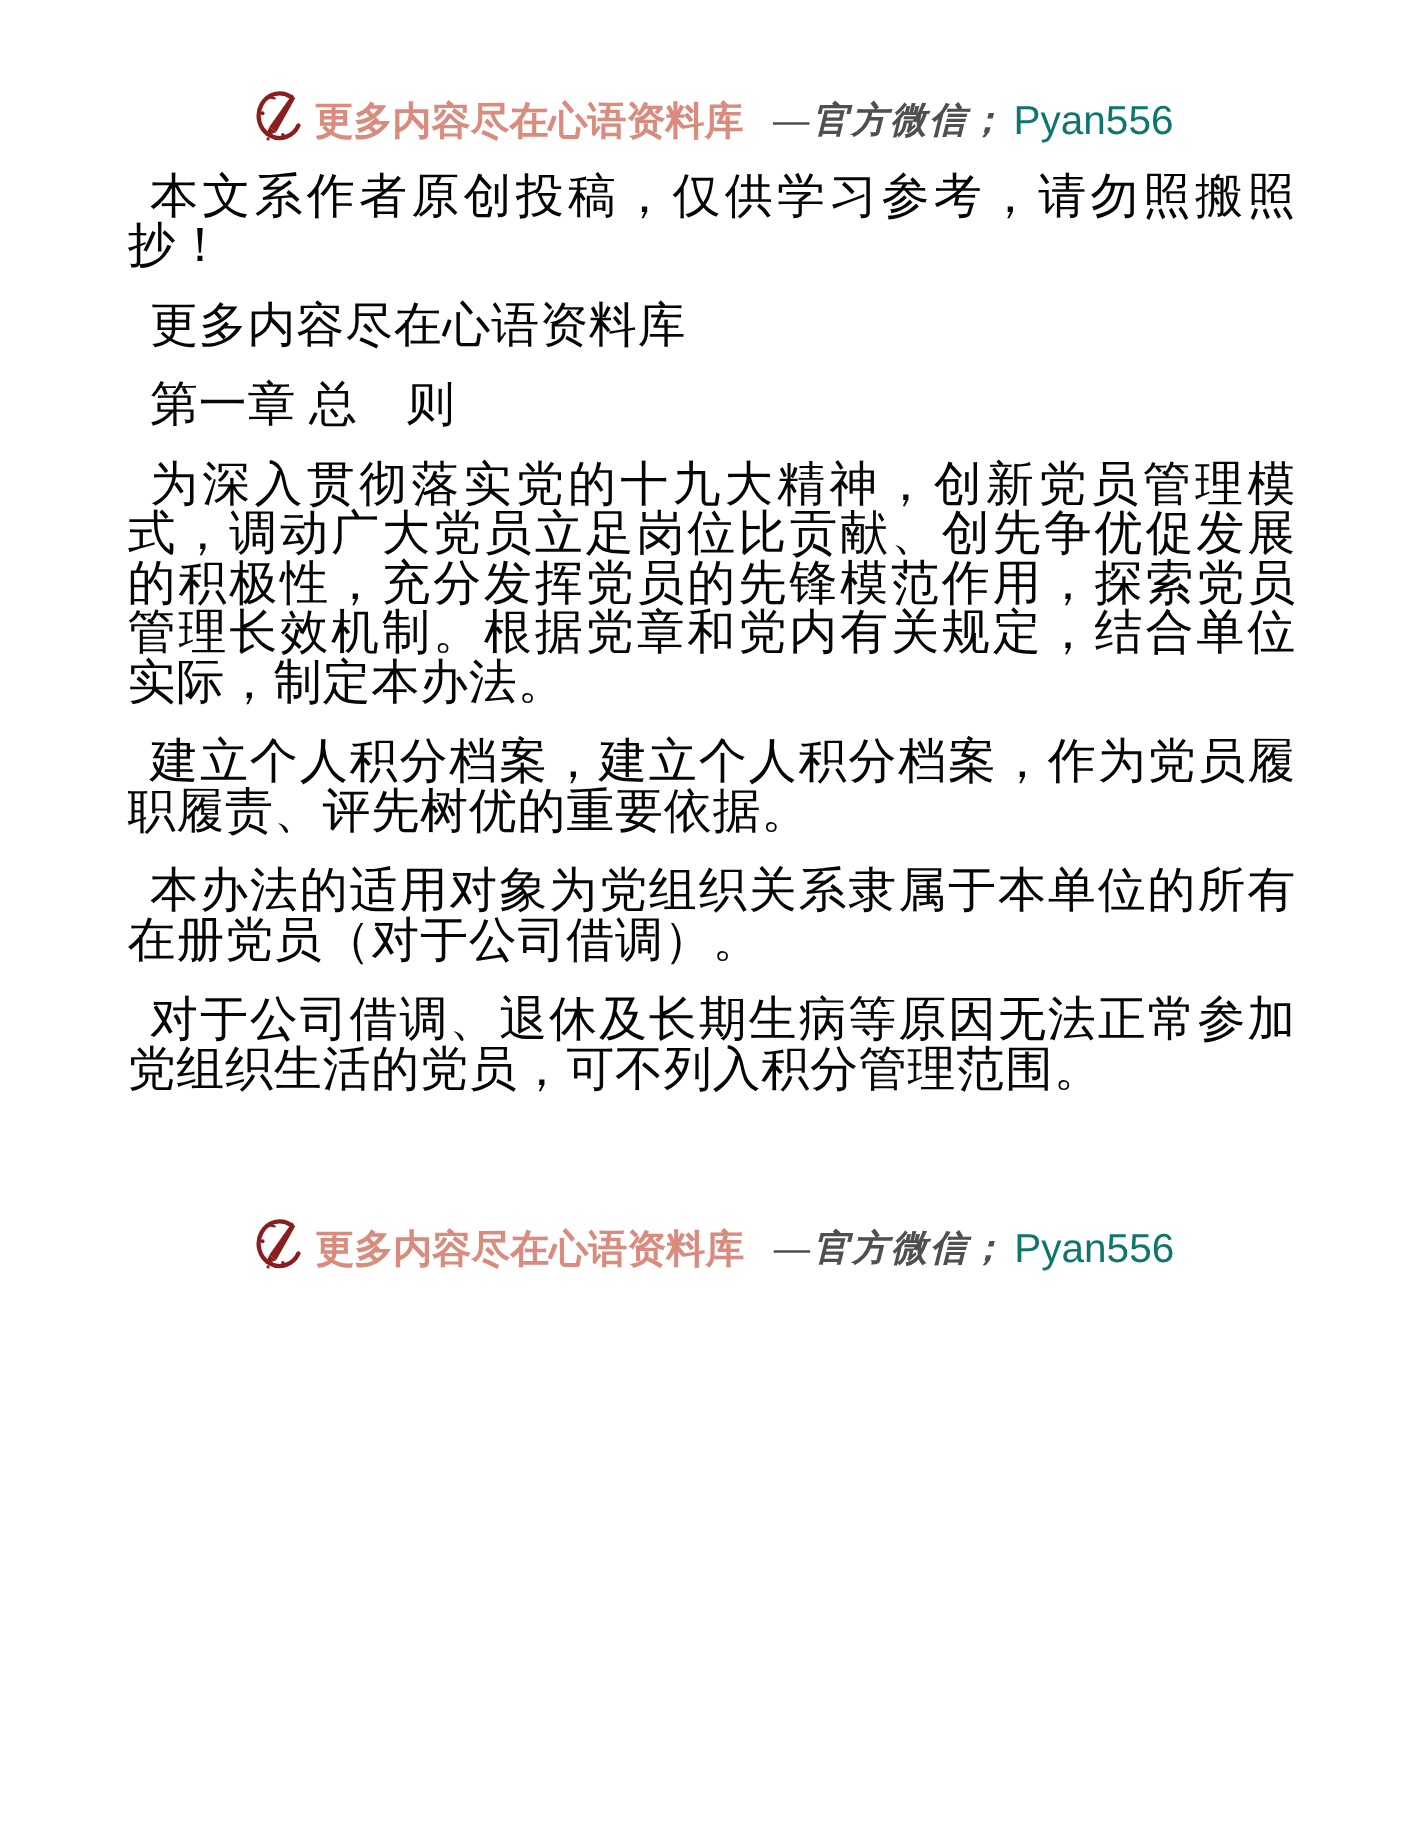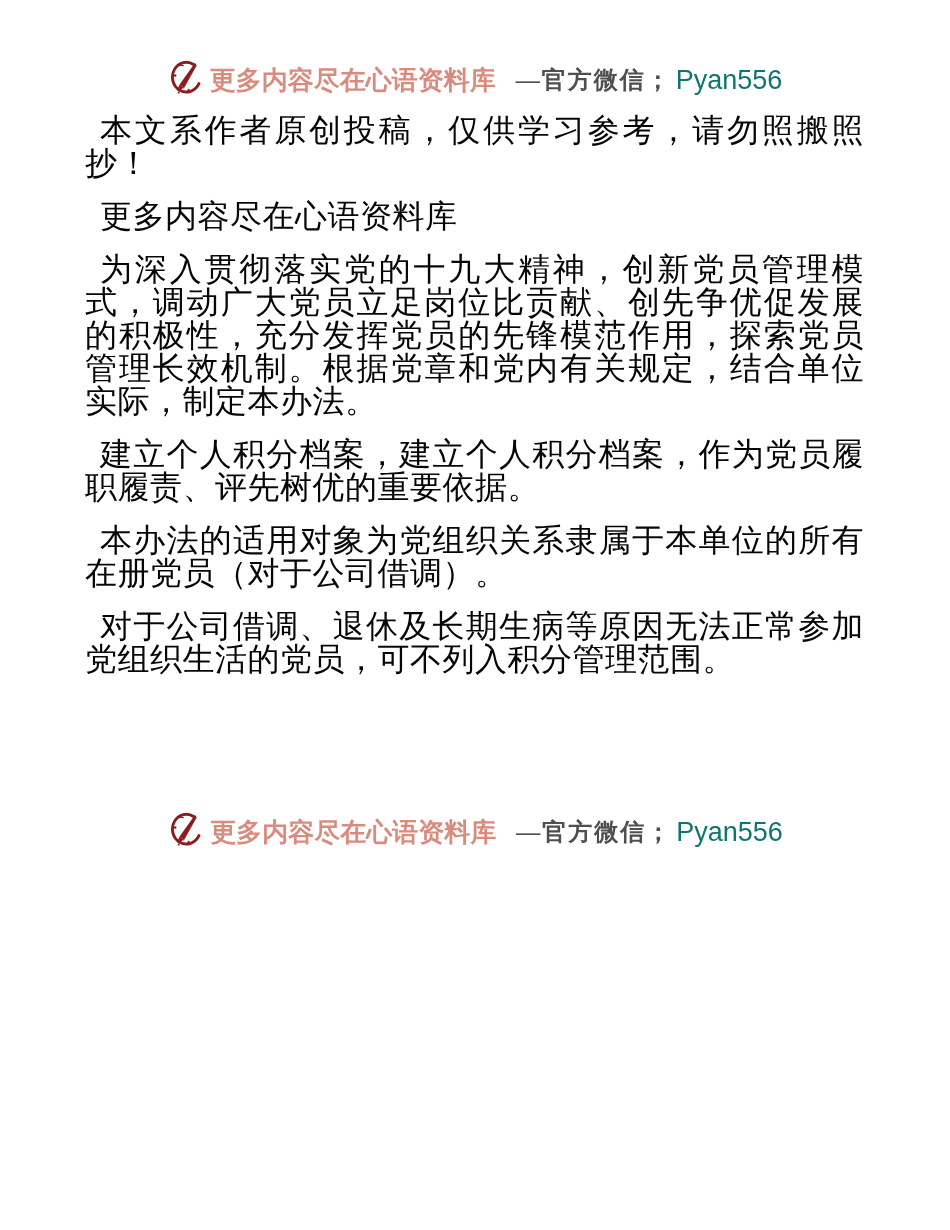--- a/index.html
+++ b/index.html
@@ -34,20 +34,21 @@
   .watermark .brand {
     color: #d98b7e;
     font-size: 26px;
     font-weight: bold;
     letter-spacing: 0px;
   }
   .watermark .wechat-label {
     color: #4f4f4f;
     font-size: 24px;
     font-weight: bold;
+    font-style: italic;
     letter-spacing: 2px;
     margin-left: 20px;
   }
   .watermark .wechat-id {
     color: #0f766e;
     font-size: 27px;
     font-family: "Liberation Sans", sans-serif;
     font-weight: normal;
     margin-left: 4px;
     font-style: normal;
@@ -95,20 +96,21 @@
       </g>
     </svg>
     <span class="brand">更多内容尽在心语资料库</span>
       <span class="wechat-label">—官方微信；</span>
       <span class="wechat-id">Pyan556</span>
   </div>
 
   <div class="doc-body">
     <p>本文系作者原创投稿，仅供学习参考，请勿照搬照抄！</p>
     <p>更多内容尽在心语资料库</p>
+    <p>第一章 总　则</p>
     <p>为深入贯彻落实党的十九大精神，创新党员管理模式，调动广大党员立足岗位比贡献、创先争优促发展的积极性，充分发挥党员的先锋模范作用，探索党员管理长效机制。根据党章和党内有关规定，结合单位实际，制定本办法。</p>
     <p>建立个人积分档案，建立个人积分档案，作为党员履职履责、评先树优的重要依据。</p>
     <p>本办法的适用对象为党组织关系隶属于本单位的所有在册党员（对于公司借调）。</p>
     <p>对于公司借调、退休及长期生病等原因无法正常参加党组织生活的党员，可不列入积分管理范围。</p>
   </div>
 
   <div class="watermark footer-watermark">
     <svg class="logo" viewBox="0 0 40 44" aria-hidden="true">
       <g fill="none" stroke="#8a1e1e">
         <path d="M30 5 A 15.5 16.5 0 1 0 35.5 26" stroke-width="3.2" stroke-linecap="round"></path>

